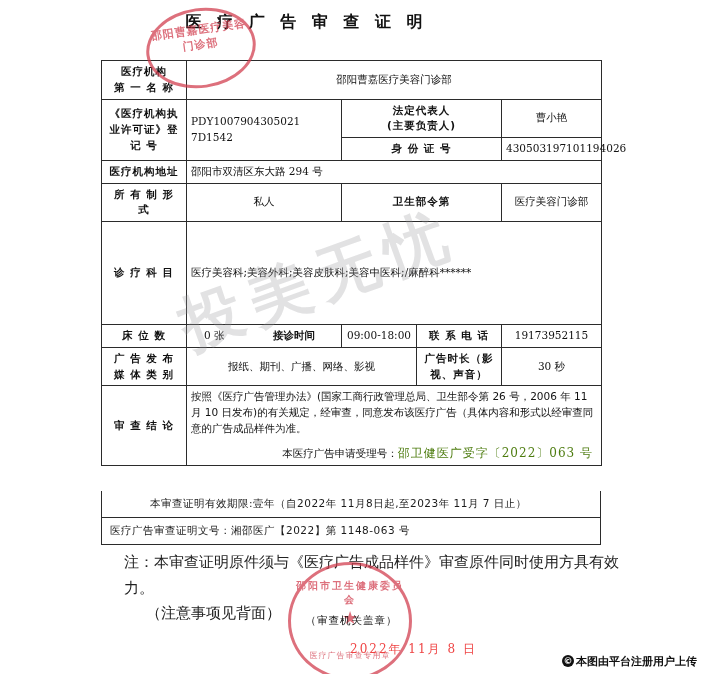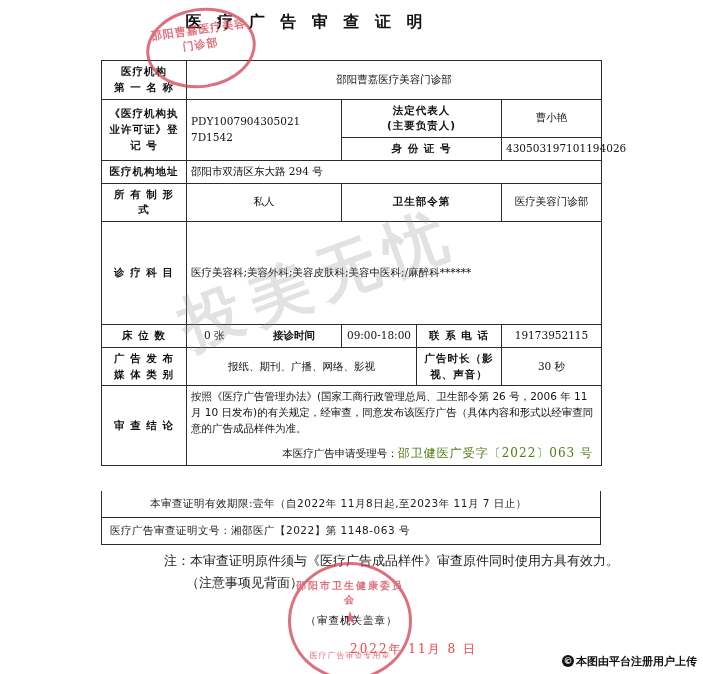--- a/index.html
+++ b/index.html
@@ -105,24 +105,23 @@
     border-top: none;
     box-sizing: border-box;
     padding: 6px 8px;
     letter-spacing: 0.5px;
   }
   .note {
     position: absolute;
     left: 124px;
     top: 550px;
     width: 520px;
-    font-size: 13px;
+    font-size: 15px;
     line-height: 1.7;
     color: #222;
-    margin-left: 40px;
   }
   .note .l2 { padding-left: 22px; }
 
   .seal-caption {
     position: absolute;
     left: 0;
     top: 614px;
     width: 703px;
     text-align: center;
     font-size: 10.5px;

